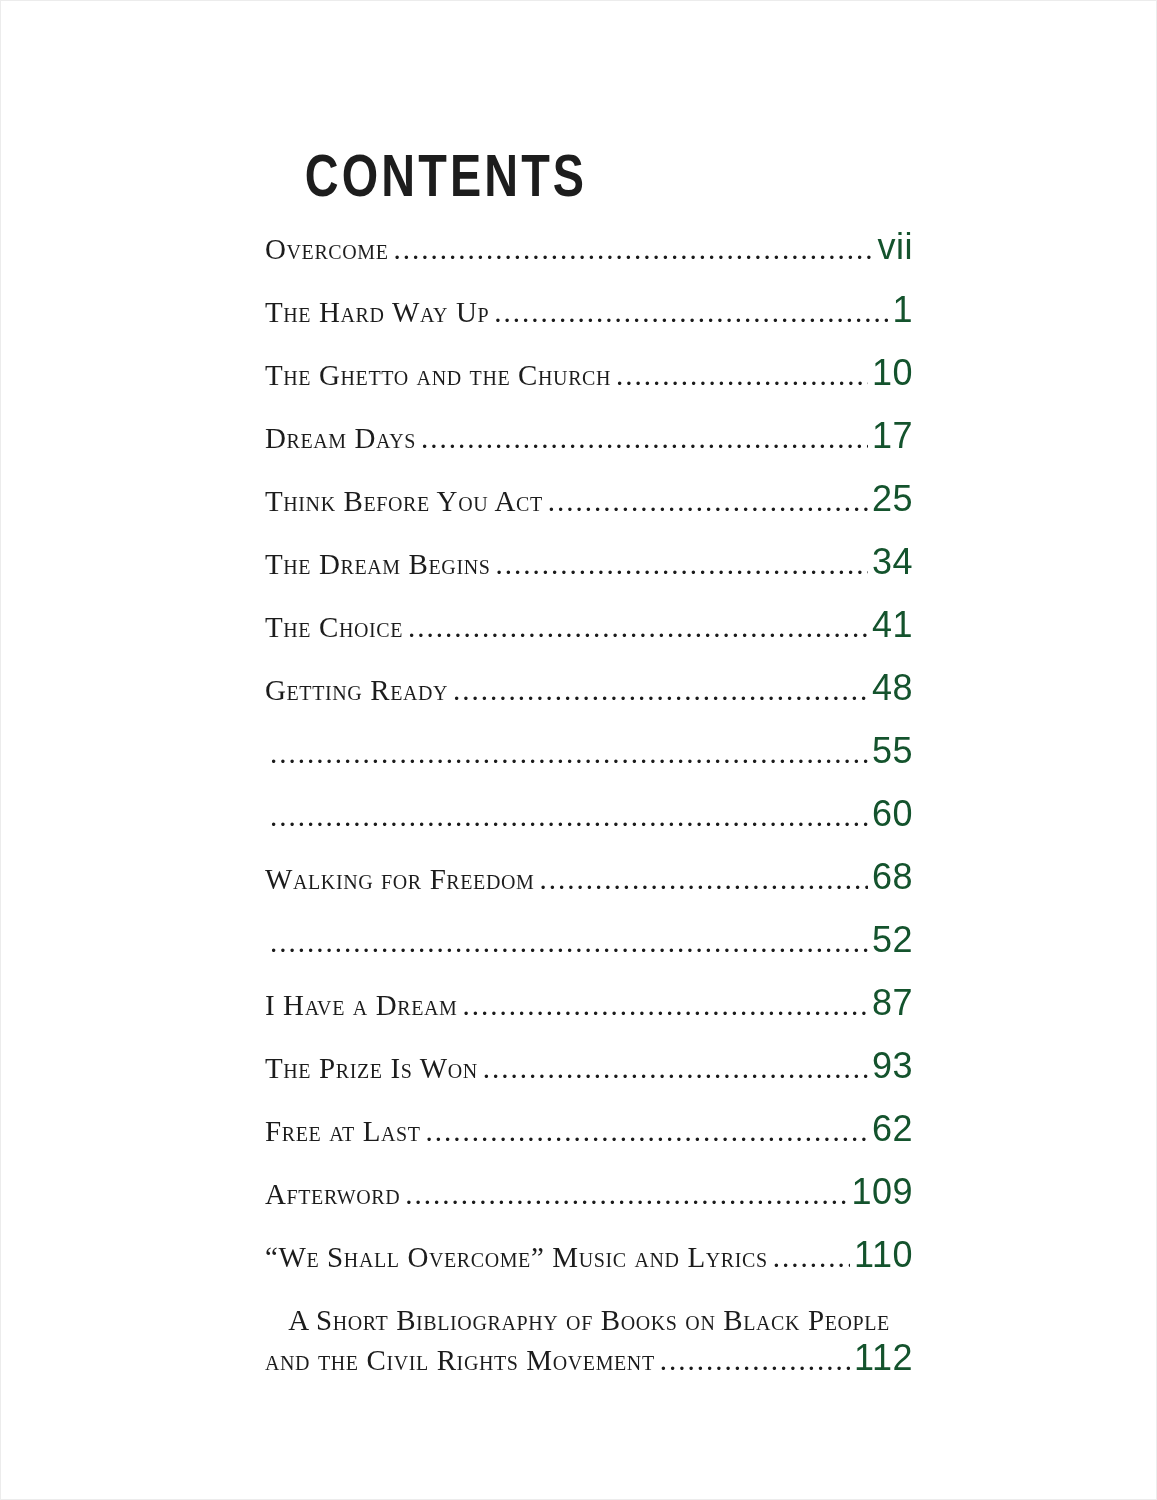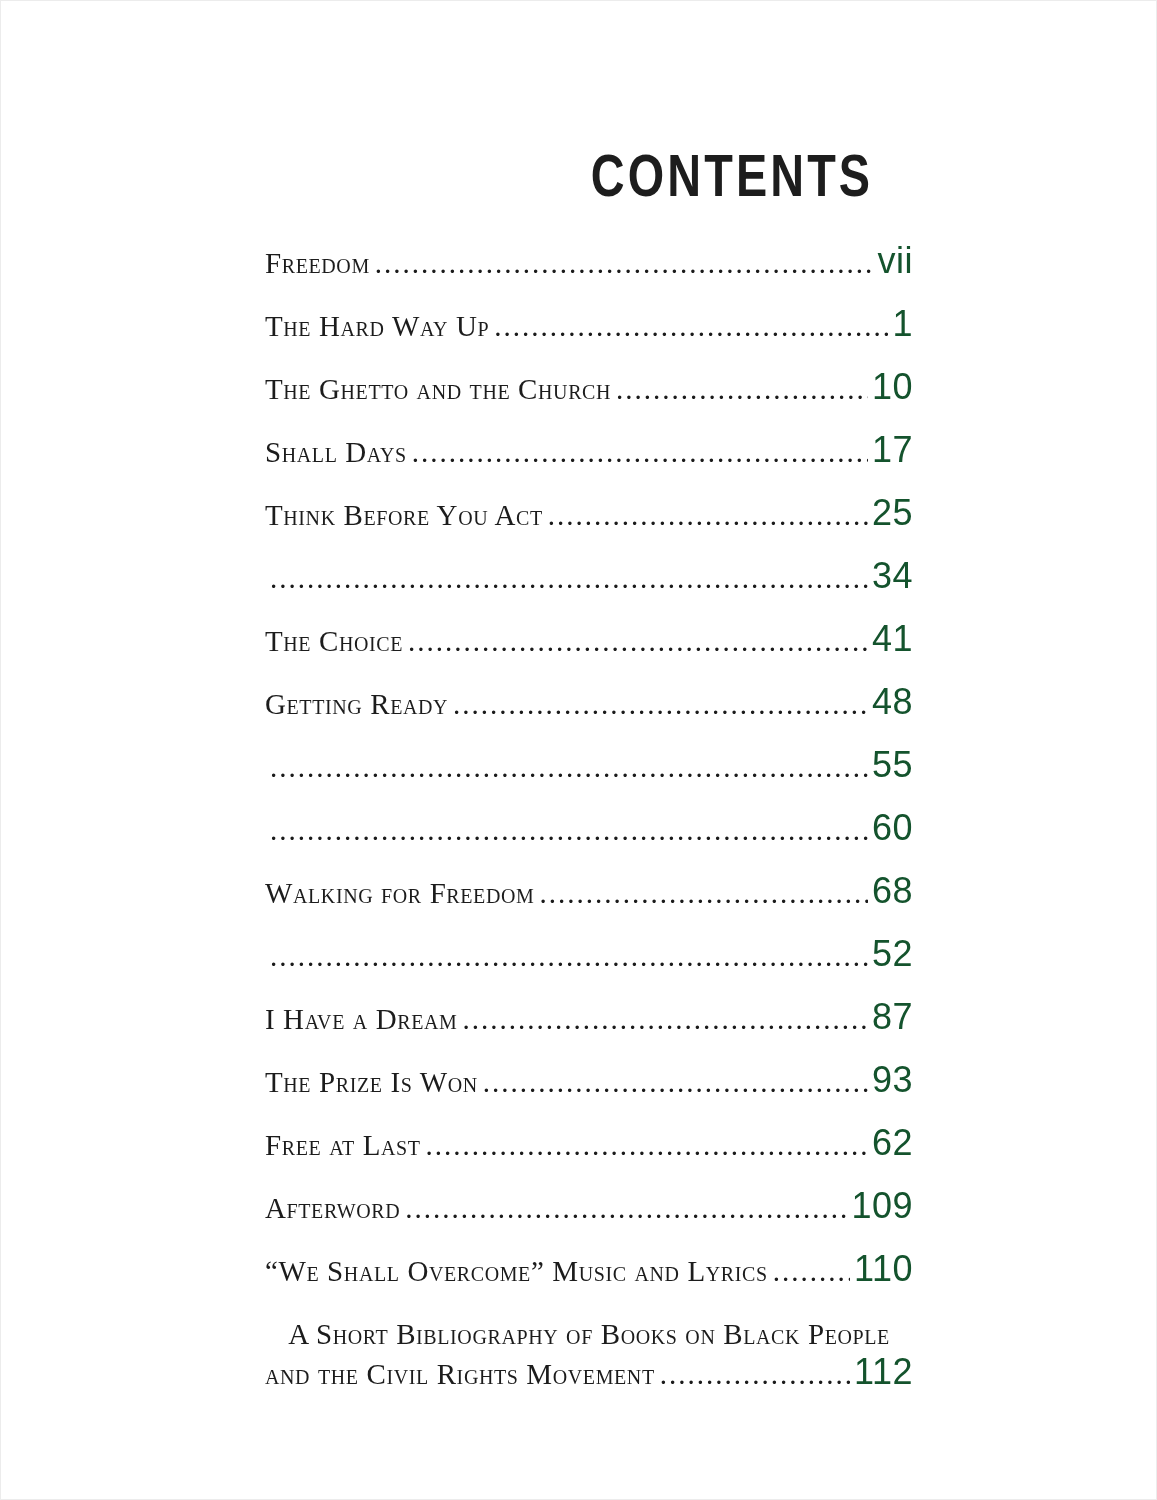--- a/index.html
+++ b/index.html
@@ -19,22 +19,22 @@
     color: #1c1c1c;
     overflow: hidden;
   }
   .content {
     position: absolute;
     left: 265px;
     top: 148px;
     width: 648px;
   }
   .toc-title-wrap {
-    text-align: right;
-    margin-bottom: 40px;
+    text-align: left;
+    margin-bottom: 26px;
   }
   .toc-title {
     display: inline-block;
     font-family: "Liberation Sans", sans-serif;
     font-weight: 800;
     font-size: 60px;
     line-height: 56px;
     letter-spacing: 4px;
     color: #1d1d1d;
     transform: scaleX(0.78);
@@ -93,50 +93,51 @@
 <div class="page">
   <div class="content">
 
     <div class="toc-title-wrap">
       <span class="toc-title">CONTENTS</span>
     </div>
 
     <div class="toc-list">
 
       <div class="toc-row">
-        <span class="toc-label">Freedom</span>
+        <span class="toc-label">Overcome</span>
         <span class="leader">........................................................................................................................</span>
         <span class="toc-page">vii</span>
       </div>
 
       <div class="toc-row">
         <span class="toc-label">The Hard Way Up</span>
         <span class="leader">........................................................................................................................</span>
         <span class="toc-page">1</span>
       </div>
 
       <div class="toc-row">
         <span class="toc-label">The Ghetto and the Church</span>
         <span class="leader">........................................................................................................................</span>
         <span class="toc-page">10</span>
       </div>
 
       <div class="toc-row">
-        <span class="toc-label">Shall Days</span>
+        <span class="toc-label">Dream Days</span>
         <span class="leader">........................................................................................................................</span>
         <span class="toc-page">17</span>
       </div>
 
       <div class="toc-row">
         <span class="toc-label">Think Before You Act</span>
         <span class="leader">........................................................................................................................</span>
         <span class="toc-page">25</span>
       </div>
 
       <div class="toc-row">
+        <span class="toc-label">The Dream Begins</span>
         <span class="leader">........................................................................................................................</span>
         <span class="toc-page">34</span>
       </div>
 
       <div class="toc-row">
         <span class="toc-label">The Choice</span>
         <span class="leader">........................................................................................................................</span>
         <span class="toc-page">41</span>
       </div>
 

